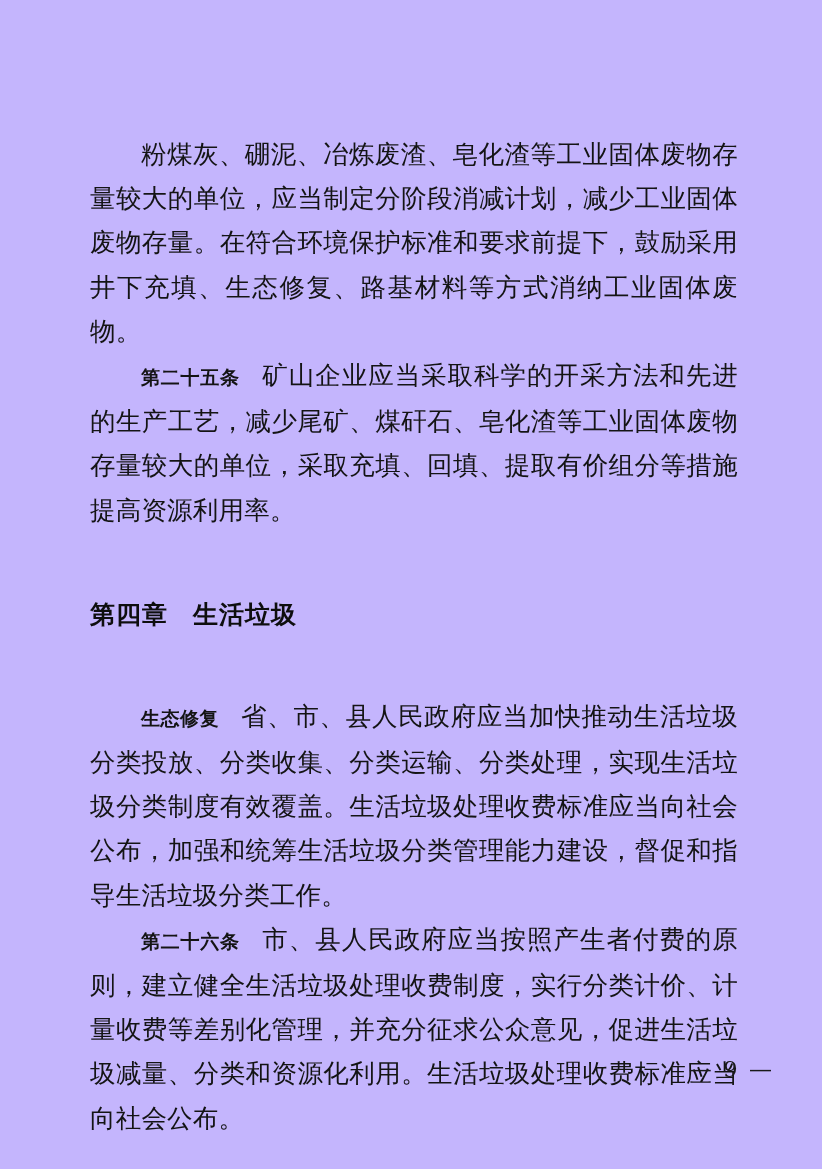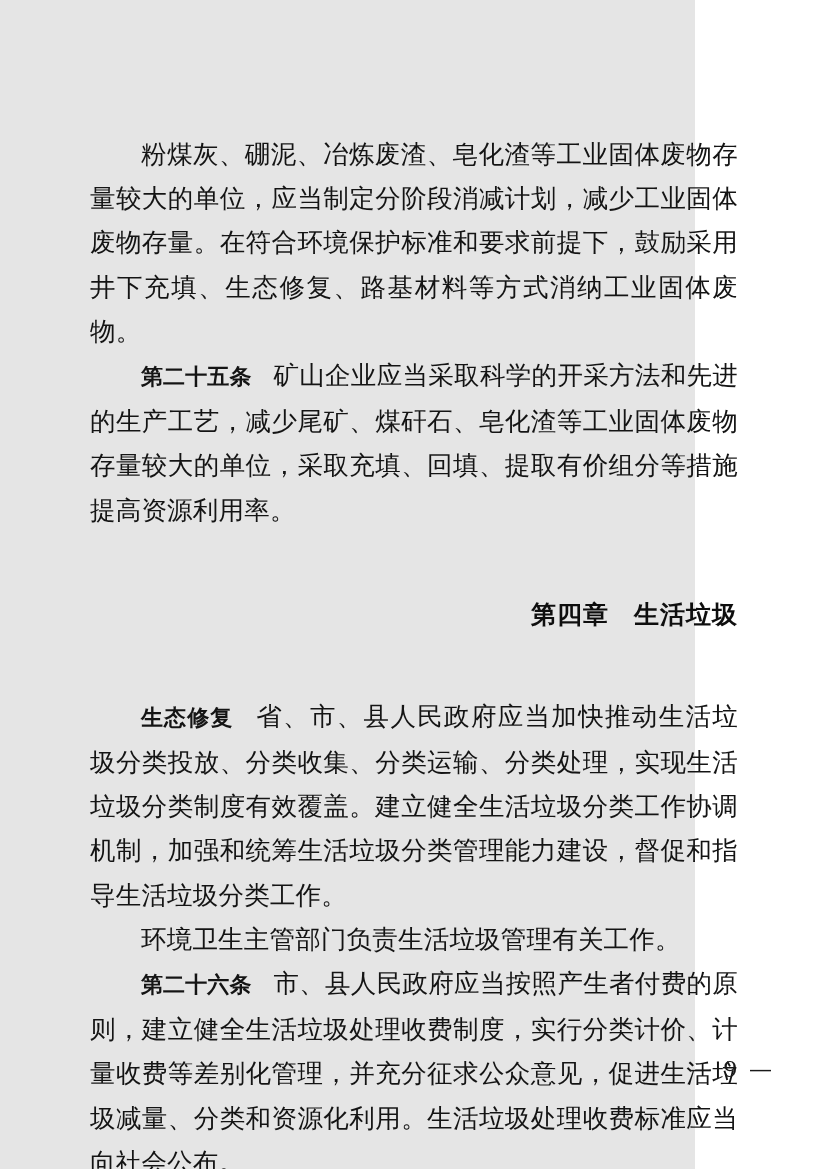--- a/index.html
+++ b/index.html
@@ -15,23 +15,23 @@
     overflow: hidden;
     font-family: "DejaVu Serif", serif;
     color: #131313;
     -webkit-font-smoothing: antialiased;
   }
 
   .page {
     position: absolute;
     left: 0;
     top: 0;
-    width: 695px;
+    width: 822px;
     height: 1169px;
-    background: #e5e5e5;
+    background: #c4b5fd;
   }
 
   .content {
     position: absolute;
     left: 90px;
     top: 132px;
     width: 648px;
   }
 
   
@@ -50,35 +50,35 @@
   }
 
   .para.tight {
     text-align-last: left;
   }
 
   
   .art-no {
     font-family: "DejaVu Sans", "Liberation Sans", sans-serif;
     font-weight: 700;
-    font-size: 22px;
+    font-size: 19px;
     letter-spacing: 0px;
   }
 
   .art-gap {
     display: inline-block;
     width: 0.85em;
   }
 
   
   .chapter {
     font-family: "DejaVu Sans", "Liberation Sans", sans-serif;
     font-weight: 700;
     font-size: 25px;
-    text-align: right;
+    text-align: left;
     color: #0e0e0e;
     margin: 0;
     letter-spacing: 1px;
     line-height: 44px;
   }
   .chapter .gap {
     display: inline-block;
     width: 1em;
   }
 
@@ -115,24 +115,23 @@
 
     <div class="sp-before-chapter"></div>
 
     <h2 class="chapter">
       <span>第四章</span><span class="gap"></span><span>生活垃圾</span>
     </h2>
 
     <div class="sp-after-chapter"></div>
 
     <p class="para">
-      <span class="art-no">生态修复</span><span class="art-gap"></span><span>省、市、县人民政府应当加快推动生活垃圾分类投放、分类收集、分类运输、分类处理，实现生活垃圾分类制度有效覆盖。建立健全生活垃圾分类工作协调机制，加强和统筹生活垃圾分类管理能力建设，督促和指导生活垃圾分类工作。</span>
+      <span class="art-no">生态修复</span><span class="art-gap"></span><span>省、市、县人民政府应当加快推动生活垃圾分类投放、分类收集、分类运输、分类处理，实现生活垃圾分类制度有效覆盖。生活垃圾处理收费标准应当向社会公布，加强和统筹生活垃圾分类管理能力建设，督促和指导生活垃圾分类工作。</span>
     </p>
 
-    <p class="para tight">环境卫生主管部门负责生活垃圾管理有关工作。</p>
 
     <p class="para">
       <span class="art-no">第二十六条</span><span class="art-gap"></span><span>市、县人民政府应当按照产生者付费的原则，建立健全生活垃圾处理收费制度，实行分类计价、计量收费等差别化管理，并充分征求公众意见，促进生活垃圾减量、分类和资源化利用。生活垃圾处理收费标准应当向社会公布。</span>
     </p>
 
   </div>
 
   <div class="footer">— 9 —</div>
 
 </div>

